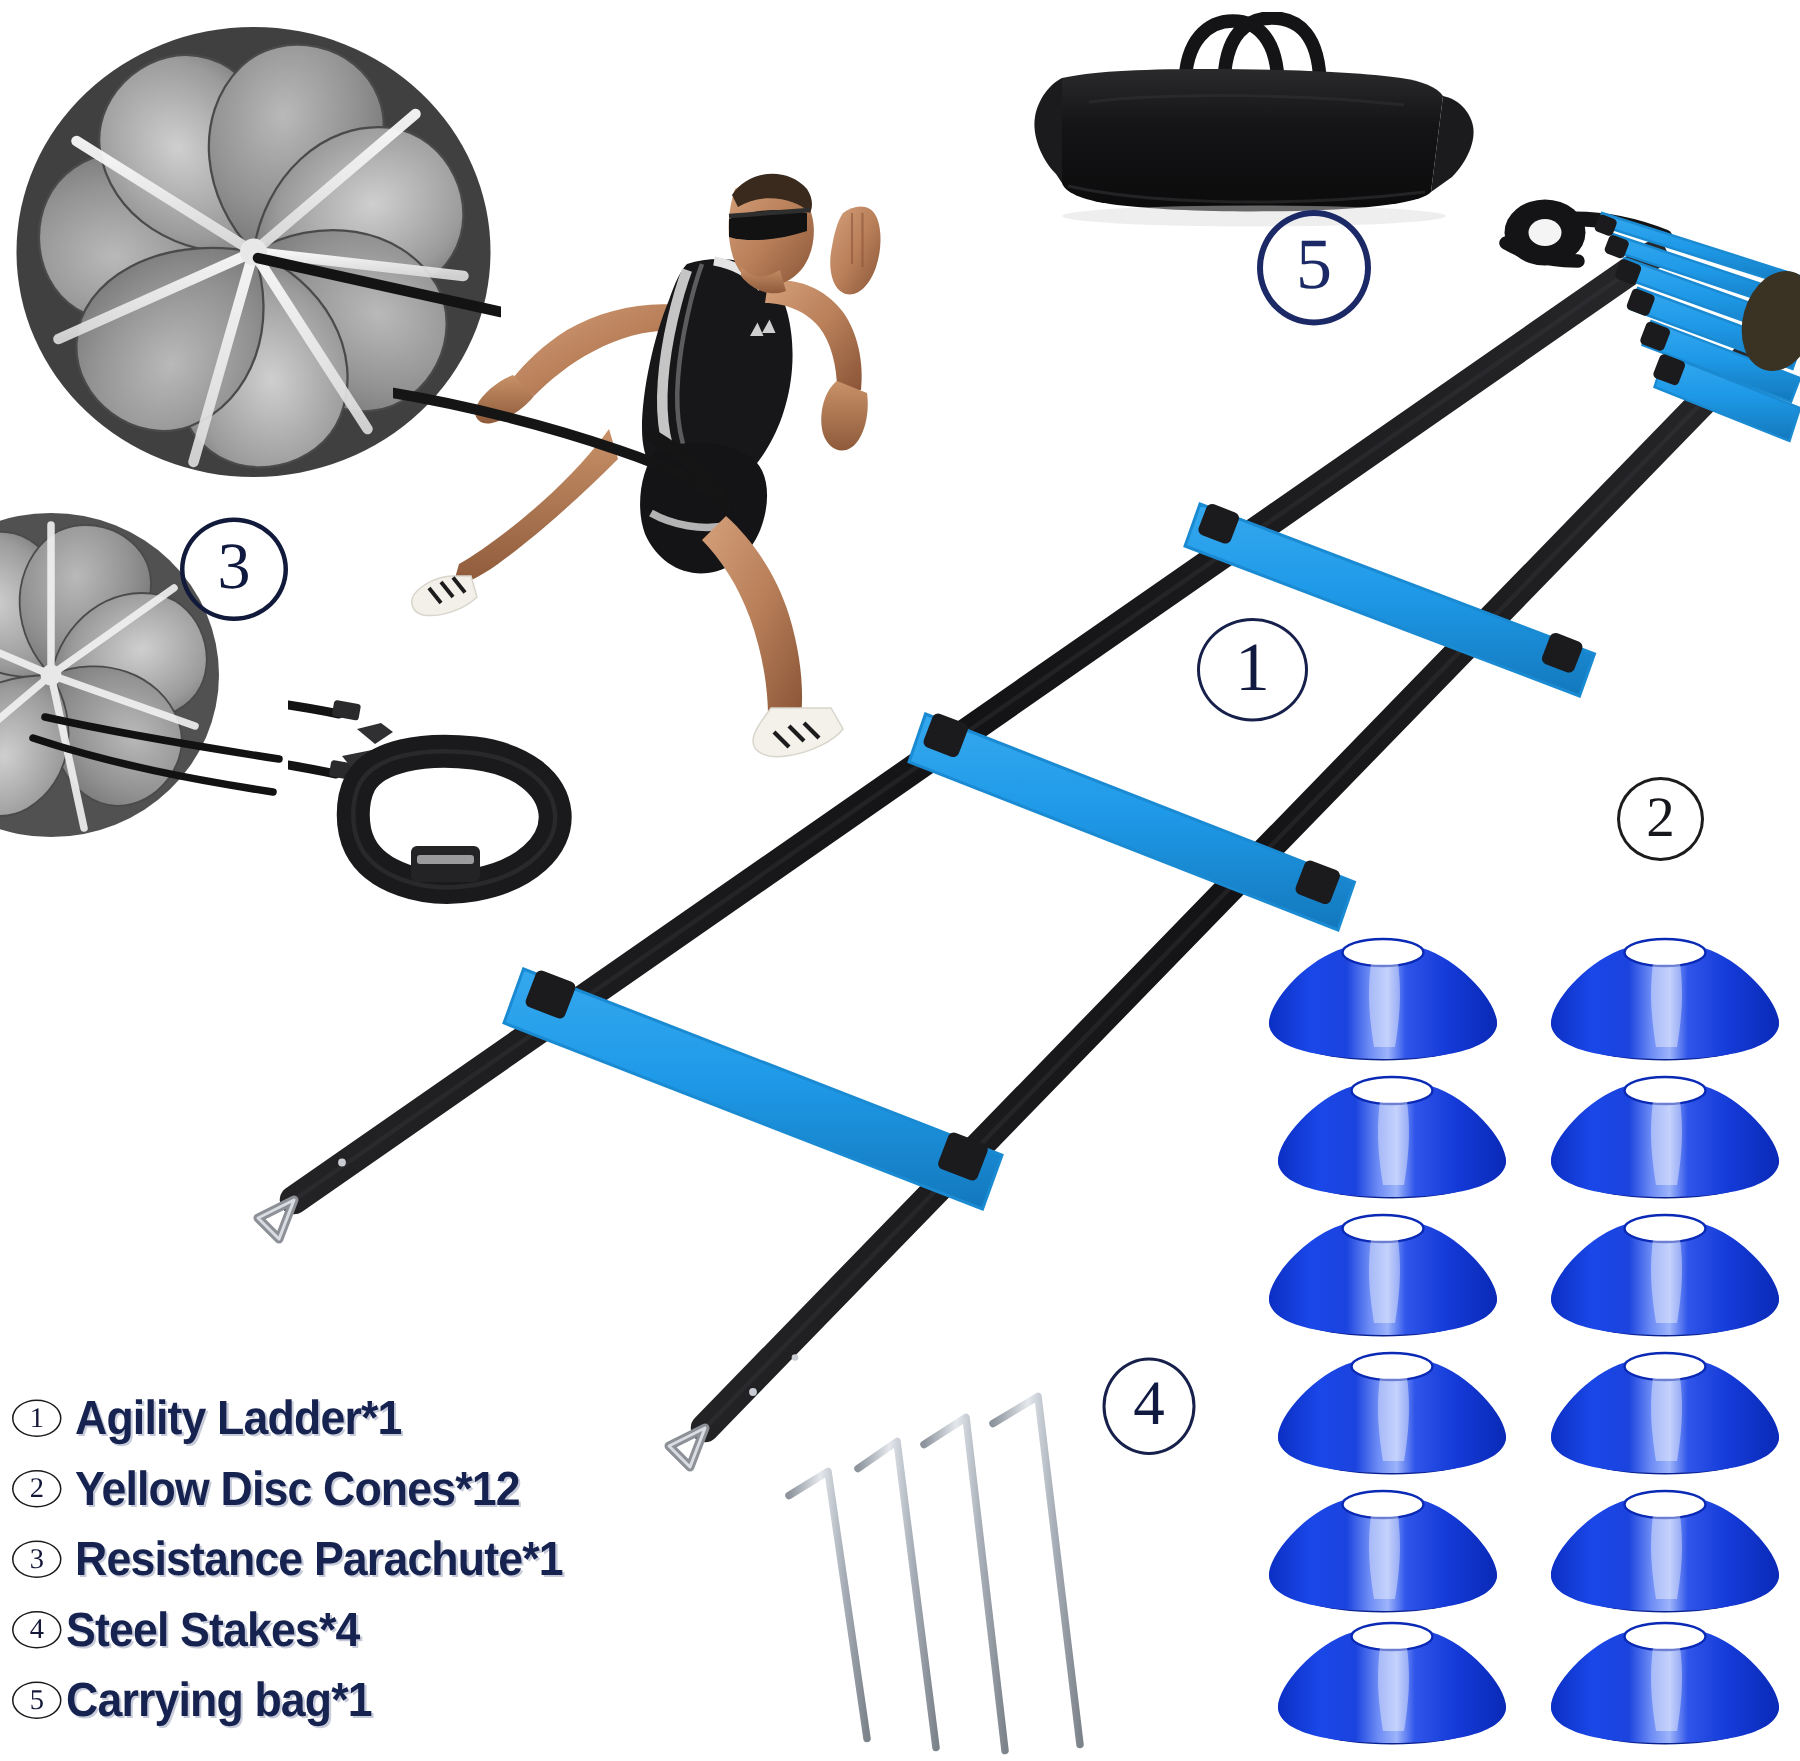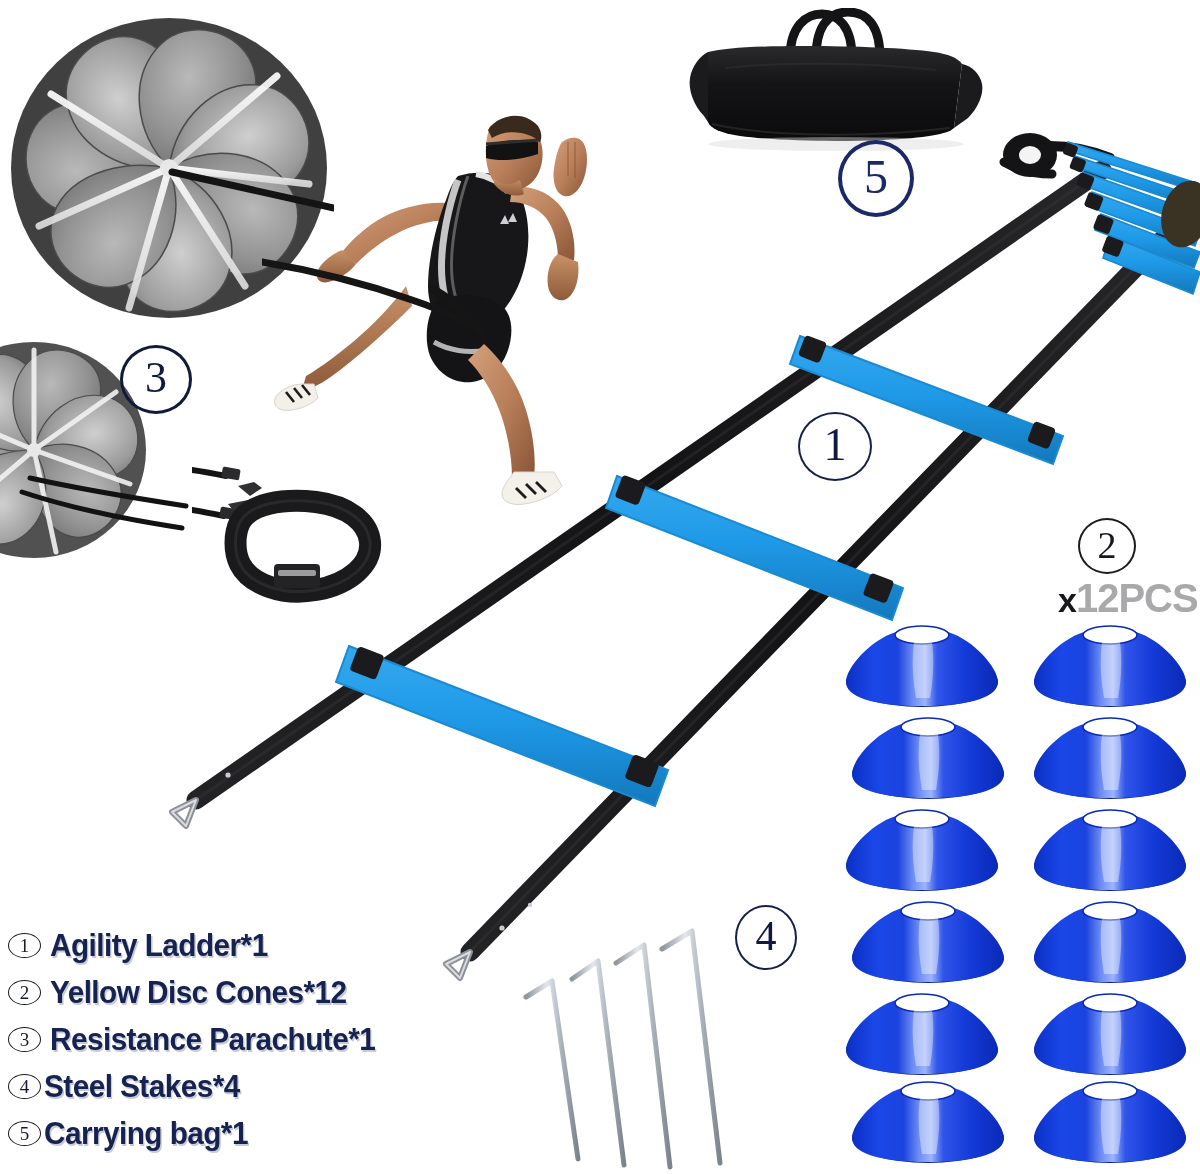--- a/index.html
+++ b/index.html
@@ -662,23 +662,20 @@
       </svg>
     </div>
   </div>
 
   <div class="callout callout-1">1</div>
   <div class="callout callout-2">2</div>
   <div class="callout callout-3">3</div>
   <div class="callout callout-4">4</div>
   <div class="callout callout-5">5</div>
 
-  <div class="pcs-label">
-    <span class="x-mark">x</span><span>12PCS</span>
-  </div>
 
   <div id="legend">
     <div class="legend-row">
       <span class="legend-num">1</span>
       <span class="legend-text">Agility Ladder*1</span>
     </div>
     <div class="legend-row">
       <span class="legend-num">2</span>
       <span class="legend-text">Yellow Disc Cones*12</span>
     </div>

